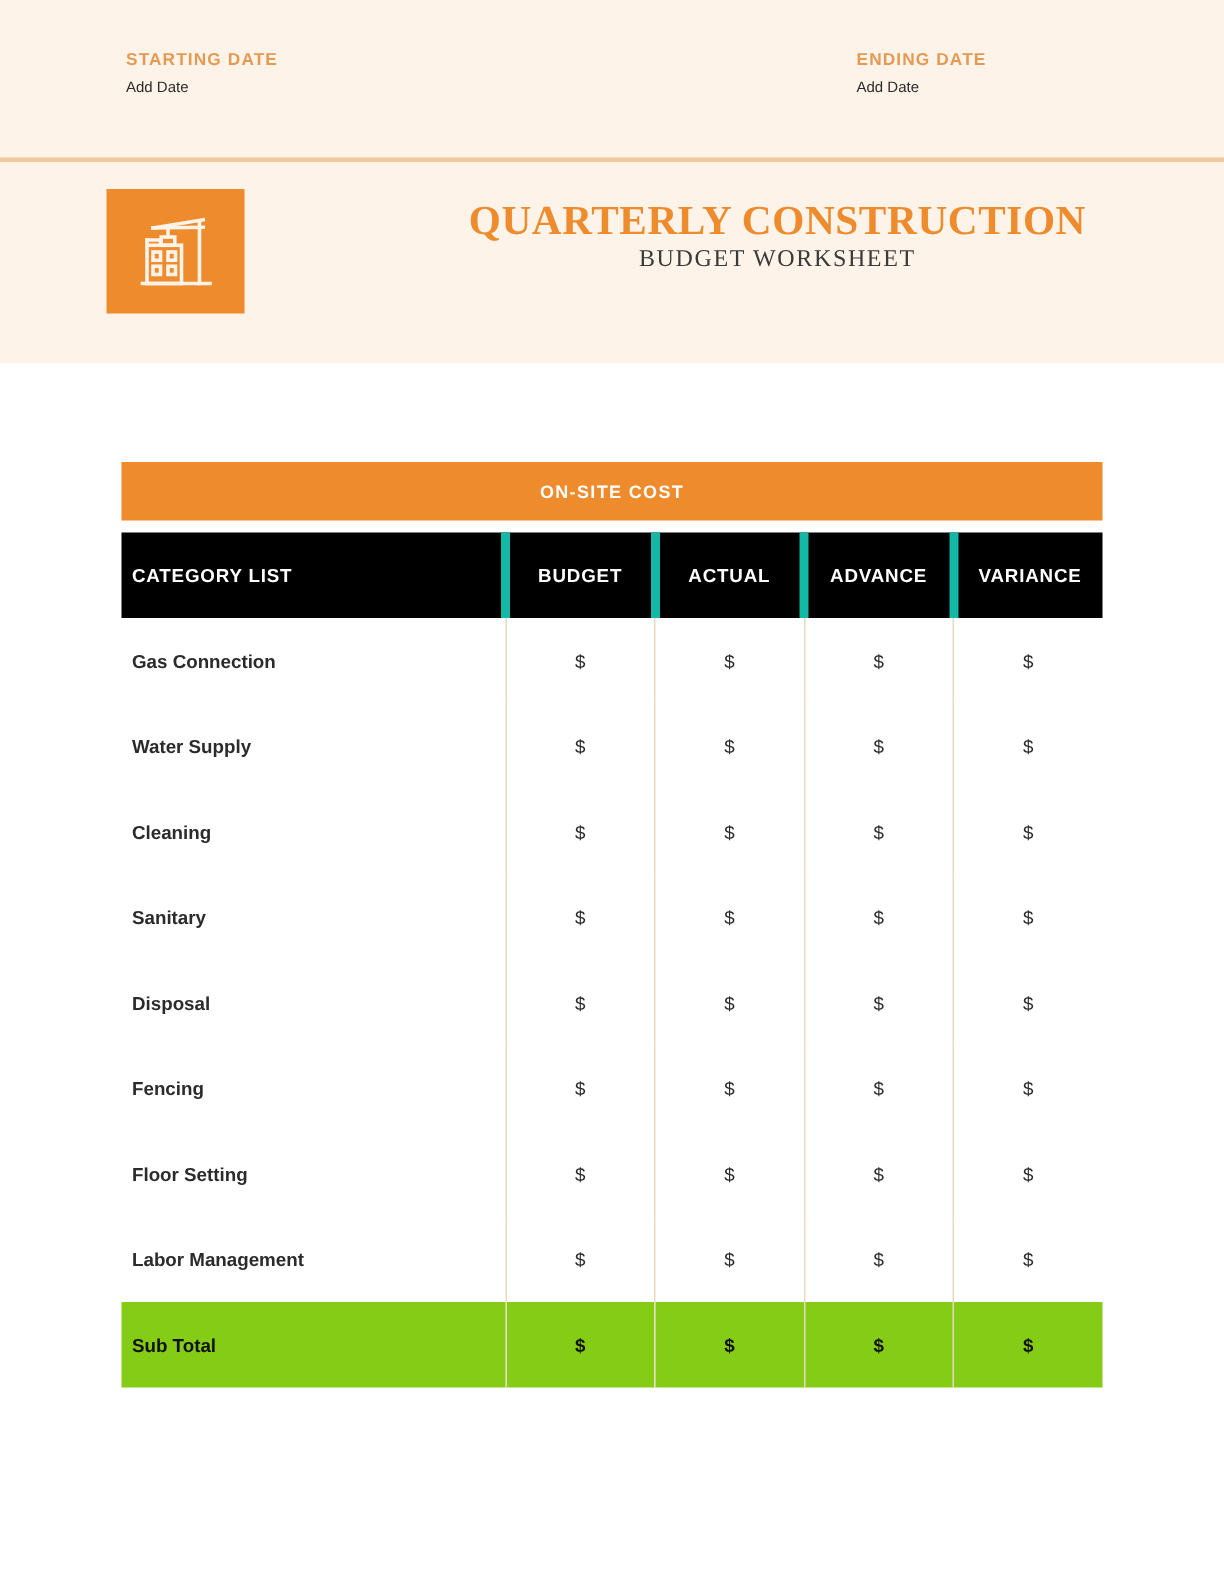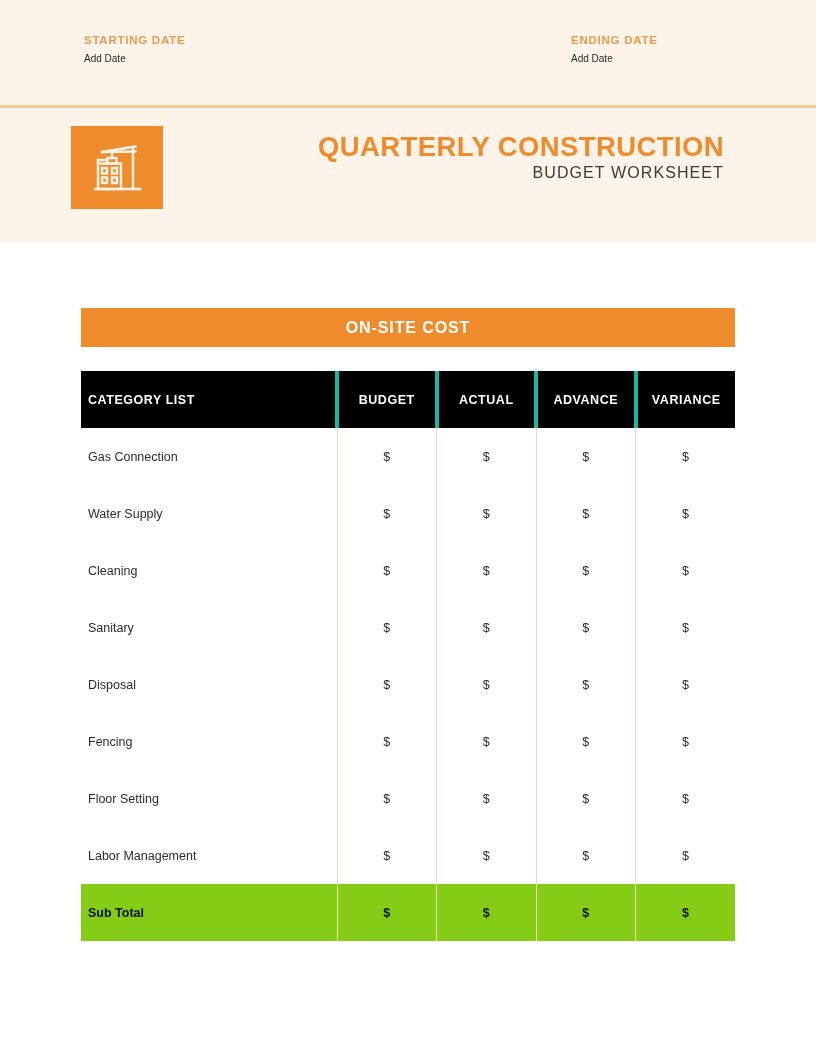--- a/index.html
+++ b/index.html
@@ -59,21 +59,22 @@
     background: #ee8b2d;
     display: flex;
     align-items: center;
     justify-content: center;
   }
   .logo-box svg { display: block; }
   .title-group {
     position: absolute;
     right: 92px;
     top: 22px;
-    text-align: right;
+    text-align: center;
+    font-family: Liberation Serif, serif;
   }
   .title-main {
     font-size: 27.5px;
     font-weight: bold;
     letter-spacing: 0.4px;
     color: #ee8b2d;
     line-height: 33px;
     white-space: nowrap;
   }
   .title-sub {
@@ -91,42 +92,42 @@
     top: 308px;
     width: 654px;
   }
   .section-bar {
     background: #ee8b2d;
     height: 39px;
     display: flex;
     align-items: center;
     justify-content: center;
     color: #ffffff;
-    font-size: 16px;
+    font-size: 12px;
     font-weight: 600;
     letter-spacing: 0.9px;
   }
   table.budget {
     width: 100%;
     border-collapse: collapse;
     table-layout: fixed;
-    margin-top: 24px;
+    margin-top: 8px;
   }
   table.budget col.c-cat { width: 256px; }
   table.budget col.c-num { width: 99.5px; }
 
   table.budget thead th {
     background: #000000;
     color: #ffffff;
     height: 57px;
     font-size: 12.5px;
     font-weight: bold;
     letter-spacing: 0.55px;
     text-align: center;
-    border-left: 4px solid #14b8a6;
+    border-left: 6px solid #14b8a6;
     padding: 0;
   }
   table.budget thead th.cat {
     text-align: left;
     padding-left: 7px;
     border-left: none;
   }
 
   table.budget tbody td {
     height: 57px;
@@ -134,20 +135,21 @@
     color: #2b2b2b;
     text-align: center;
     border-left: 1px solid #e8d9c0;
     padding: 0;
     background: #ffffff;
   }
   table.budget tbody td.cat {
     text-align: left;
     padding-left: 7px;
     border-left: none;
+    font-weight: bold;
   }
   table.budget tbody tr.subtotal td {
     background: #84cc16;
     font-weight: bold;
     color: #111111;
   }
 </style>
 </head>
 <body>
 

